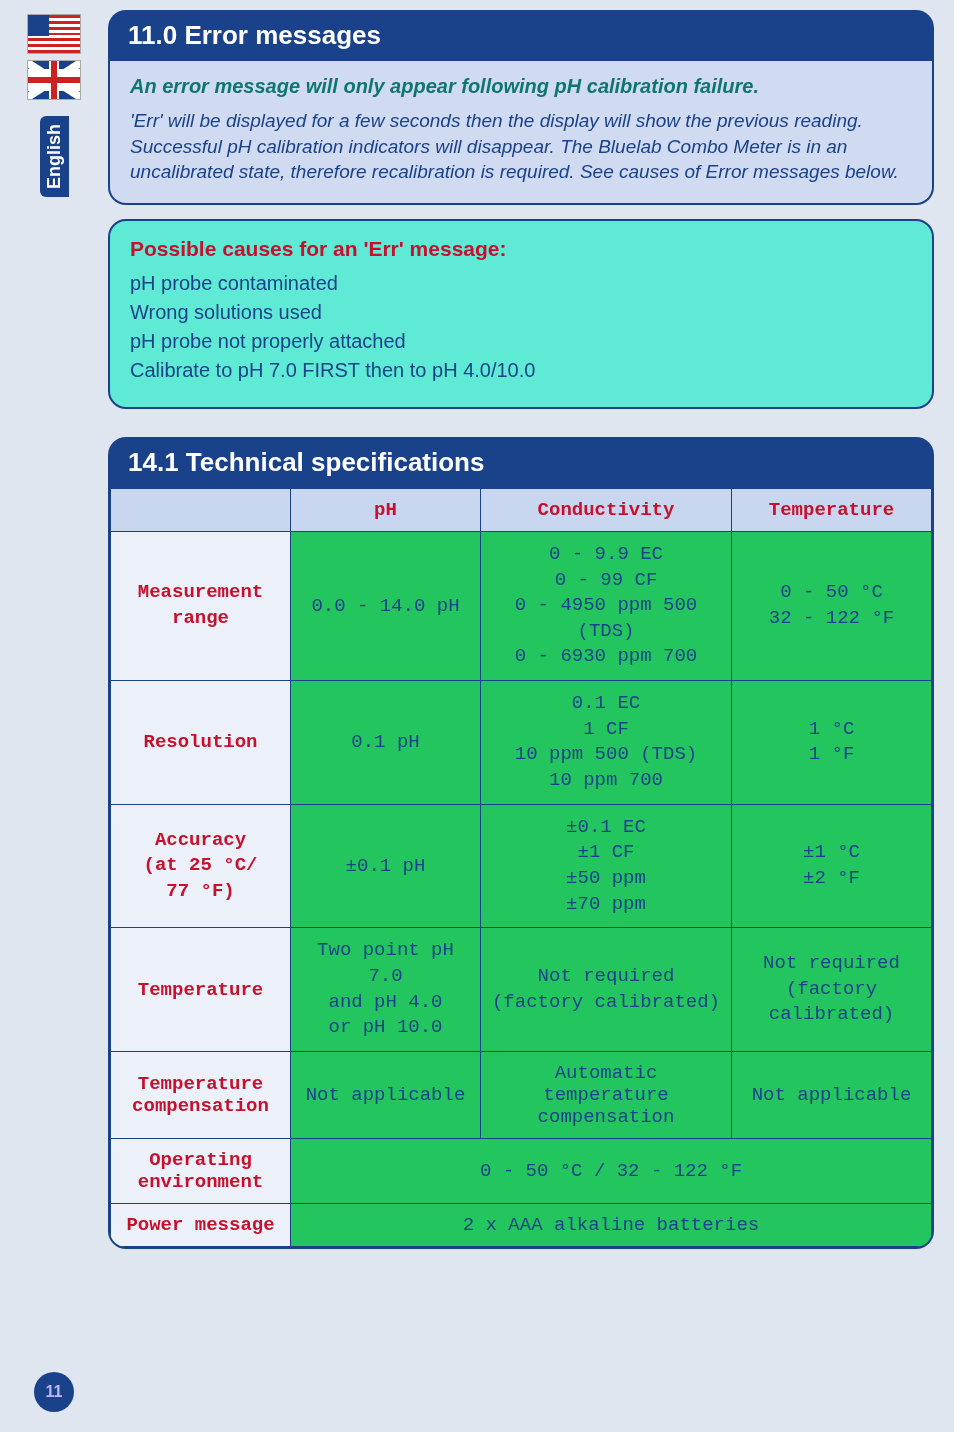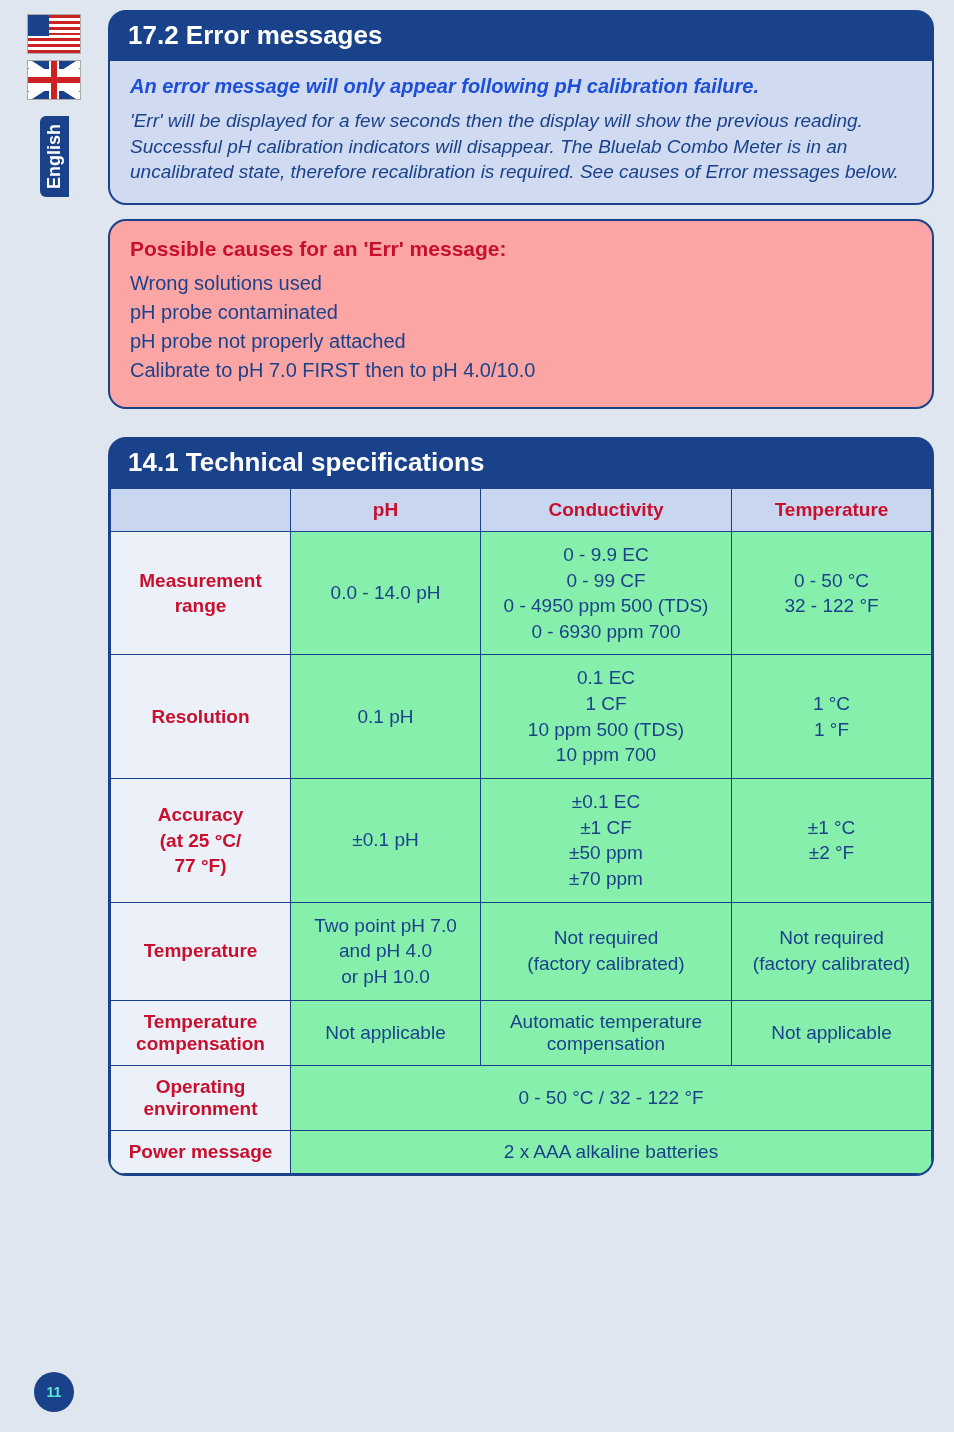--- a/index.html
+++ b/index.html
@@ -95,26 +95,26 @@
     border-radius: 0 6px 6px 0;
   }
   .page-num {
     position: absolute;
     bottom: 20px;
     left: 50%;
     transform: translateX(-50%);
     width: 40px; height: 40px;
     border-radius: 50%;
     background: #1a428a;
-    color: #5eead4;
+    color: #c4b5fd;
     font-weight: bold;
     display: flex;
     align-items: center;
     justify-content: center;
-    font-size: 14px;
+    font-size: 16px;
   }
   .main {
     position: absolute;
     left: 108px;
     right: 20px;
     top: 10px;
     display: flex;
     flex-direction: column;
   }
   .section-header {
@@ -126,58 +126,59 @@
     border-radius: 18px 18px 0 0;
   }
   .card {
     background: #d0daf0;
     border: 2px solid #1a428a;
     border-top: none;
     border-radius: 0 0 18px 18px;
     padding: 14px 20px 18px 20px;
   }
   .intro-title {
-    color: #1d4ed8;
+    color: #0f766e;
     font-weight: bold;
     font-style: italic;
     font-size: 20px;
     margin-bottom: 10px;
   }
   .intro-body {
     color: #1a428a;
     font-style: italic;
     font-weight: normal;
     font-size: 19px;
     line-height: 1.35;
   }
   .causes-box {
     margin-top: 14px;
-    background: #fca5a5;
+    background: #5eead4;
     border: 2px solid #1a428a;
     border-radius: 18px;
     padding: 16px 20px 22px 20px;
   }
   .causes-title {
     color: #c8102e;
     font-weight: bold;
     font-size: 21px;
     margin-bottom: 8px;
   }
   .causes-list div {
     font-size: 20px;
     color: #1a428a;
     line-height: 1.45;
   }
   .spacer { height: 28px; }
   .spec-wrap {
-    background: #86efac;
+    background: #22c55e;
     border: 2px solid #1a428a;
     border-top: none;
     border-radius: 0 0 18px 18px;
     overflow: hidden;
+    font-family: Liberation Mono, monospace;
   }
   table.spec {
     width: 100%;
     border-collapse: collapse;
     table-layout: fixed;
   }
   table.spec th, table.spec td {
     border: 1px solid #1a428a;
     padding: 10px 10px;
     font-size: 19px;
@@ -217,31 +218,31 @@
       <div class="diag2"></div>
     <div class="redh"></div>
       <div class="redv"></div>
   </div>
   <div class="lang-tab">English</div>
   <div class="page-num">11</div>
 </div>
 
 <div class="main">
 
-  <div class="section-header">17.2  Error messages</div>
+  <div class="section-header">11.0  Error messages</div>
   <div class="card">
     <div class="intro-title">An error message will only appear following pH calibration failure.</div>
     <div class="intro-body">'Err' will be displayed for a few seconds then the display will show the previous reading. Successful pH calibration indicators will disappear. The Bluelab Combo Meter is in an uncalibrated state, therefore recalibration is required. See causes of Error messages below.</div>
   </div>
 
   <div class="causes-box">
     <div class="causes-title">Possible causes for an 'Err' message:</div>
     <div class="causes-list">
+      <div>pH probe contaminated</div>
       <div>Wrong solutions used</div>
-      <div>pH probe contaminated</div>
       <div>pH probe not properly attached</div>
       <div>Calibrate to pH 7.0 FIRST then to pH 4.0/10.0</div>
     </div>
   </div>
 
   <div class="spacer"></div>
 
   <div class="section-header">14.1  Technical specifications</div>
   <div class="spec-wrap">
     <table class="spec">

